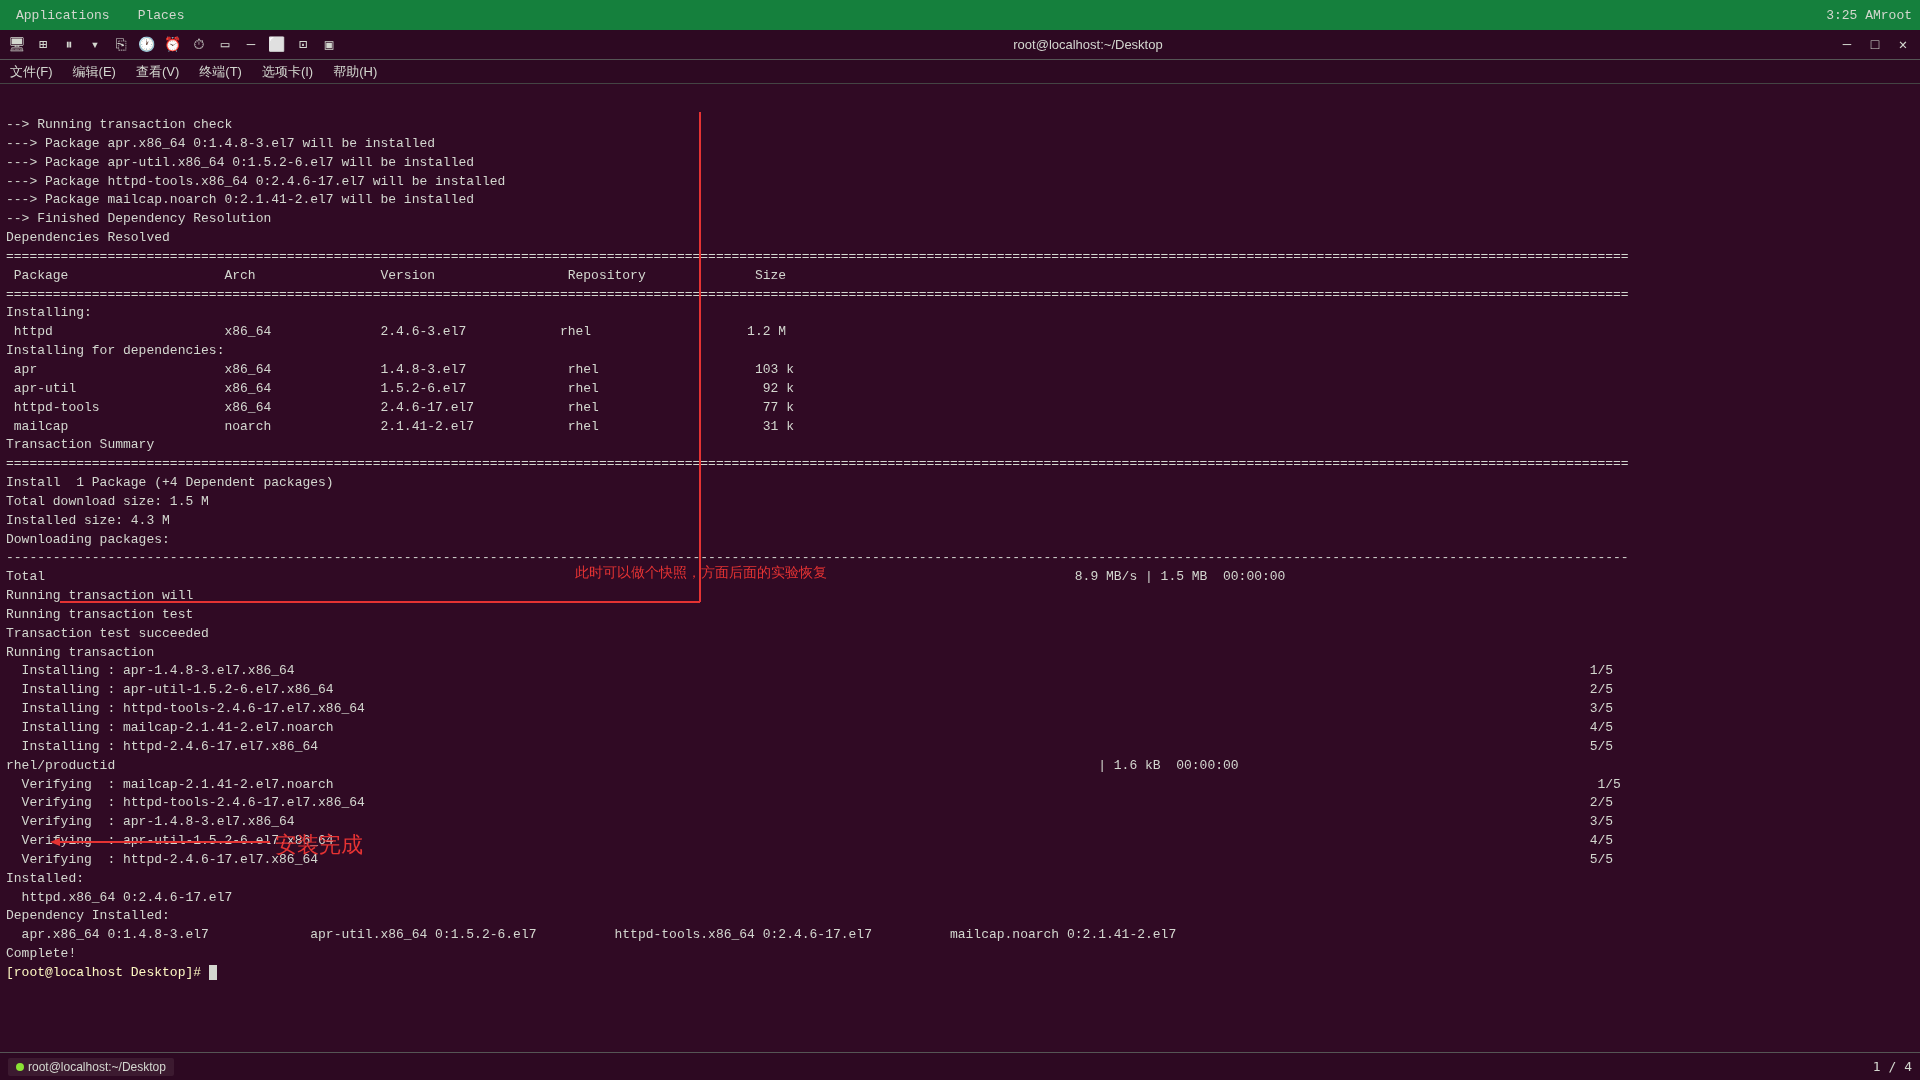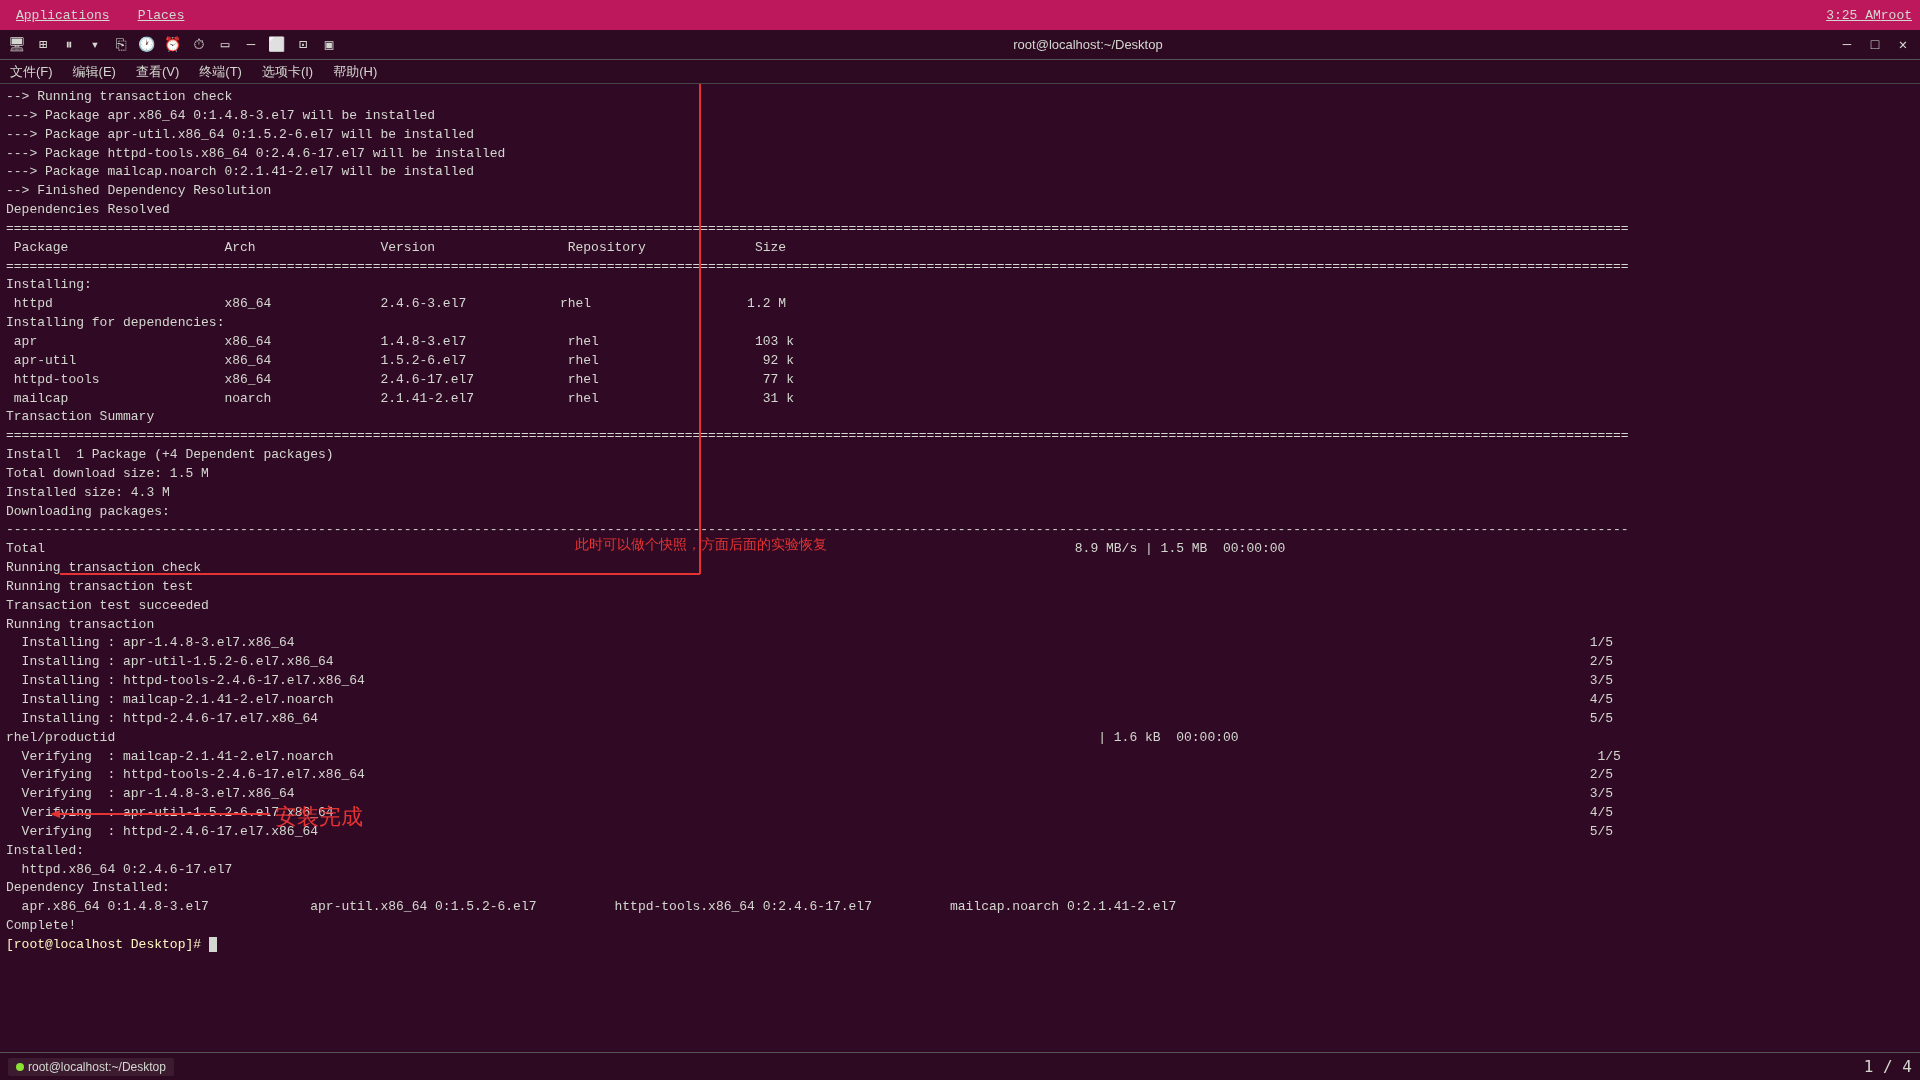--- a/index.html
+++ b/index.html
@@ -10,28 +10,27 @@
       font-family: 'Courier New', Courier, monospace;
       font-size: 13px;
       color: #d3d7cf;
       overflow: hidden;
     }
 
     
     #system-bar {
       width: 100%;
       height: 30px;
-      background: #be185d;
+      background: #15803d;
       display: flex;
       align-items: center;
       justify-content: space-between;
       padding: 0 8px;
       color: #d3d7cf;
       font-size: 13px;
-      text-decoration: underline;
     }
     #system-bar-left {
       display: flex;
       align-items: center;
       gap: 12px;
     }
     #system-bar-right {
       display: flex;
       align-items: center;
     }
@@ -105,20 +104,21 @@
       cursor: pointer;
     }
 
     
     #terminal-content {
       flex: 1;
       background: #300a24;
       padding: 4px 6px;
       overflow: hidden;
       position: relative;
+      margin-top: 28px;
     }
 
     .term-line {
       line-height: 1.45;
       white-space: pre;
       color: #d3d7cf;
     }
 
     
     #annotation-container {
@@ -151,21 +151,21 @@
       padding: 0 8px;
       border-top: 1px solid #555;
     }
     #taskbar-left {
       display: flex;
       align-items: center;
       gap: 6px;
     }
     #taskbar-right {
       color: #d3d7cf;
-      font-size: 16px;
+      font-size: 13px;
       font-family: monospace;
     }
     .taskbar-app {
       display: flex;
       align-items: center;
       gap: 4px;
       background: #3c1a30;
       padding: 2px 8px;
       border-radius: 2px;
       font-size: 12px;
@@ -255,21 +255,21 @@
         <div class="term-line"></div>
         <div class="term-line">Transaction Summary</div>
         <div class="term-line" style="color: rgb(211, 215, 207);">================================================================================================================================================================================================================</div>
         <div class="term-line">Install  1 Package (+4 Dependent packages)</div>
         <div class="term-line"></div>
         <div class="term-line">Total download size: 1.5 M</div>
         <div class="term-line">Installed size: 4.3 M</div>
         <div class="term-line">Downloading packages:</div>
         <div class="term-line" style="color: rgb(211, 215, 207);">----------------------------------------------------------------------------------------------------------------------------------------------------------------------------------------------------------------</div>
         <div class="term-line">Total                                                                                                                                    8.9 MB/s | 1.5 MB  00:00:00</div>
-        <div class="term-line">Running transaction check</div>
+        <div class="term-line">Running transaction will</div>
         <div class="term-line">Running transaction test</div>
         <div class="term-line">Transaction test succeeded</div>
         <div class="term-line">Running transaction</div>
         <div class="term-line">  Installing : apr-1.4.8-3.el7.x86_64                                                                                                                                                                      1/5</div>
         <div class="term-line">  Installing : apr-util-1.5.2-6.el7.x86_64                                                                                                                                                                 2/5</div>
         <div class="term-line">  Installing : httpd-tools-2.4.6-17.el7.x86_64                                                                                                                                                             3/5</div>
         <div class="term-line">  Installing : mailcap-2.1.41-2.el7.noarch                                                                                                                                                                 4/5</div>
         <div class="term-line">  Installing : httpd-2.4.6-17.el7.x86_64                                                                                                                                                                   5/5</div>
         <div class="term-line">rhel/productid                                                                                                                              | 1.6 kB  00:00:00</div>
         <div class="term-line">  Verifying  : mailcap-2.1.41-2.el7.noarch                                                                                                                                                                  1/5</div>

